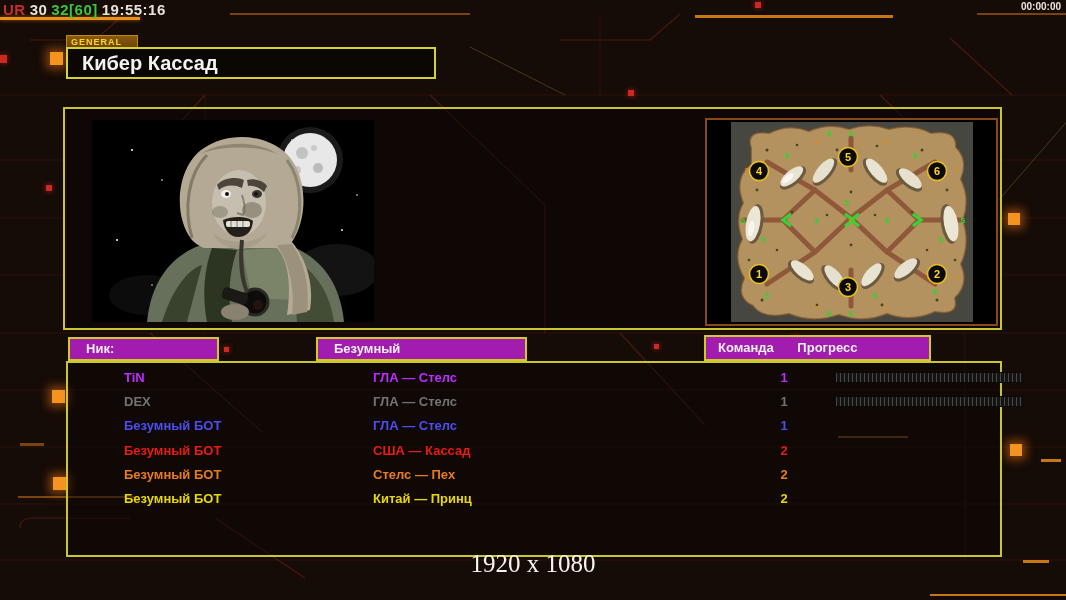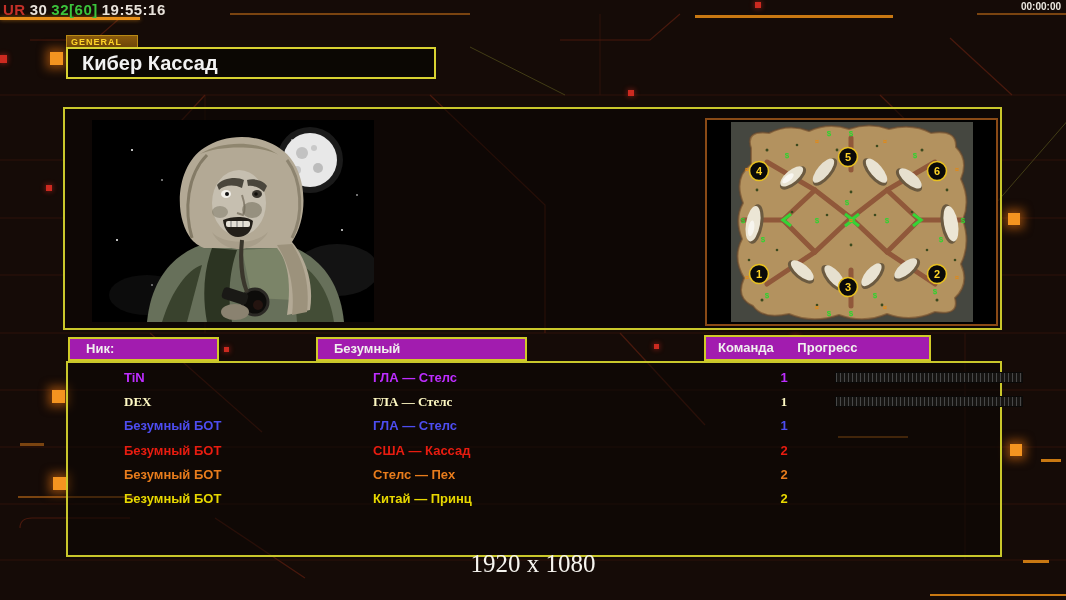--- a/index.html
+++ b/index.html
@@ -357,21 +357,21 @@
 
 <div class="abs" id="roster-panel">
   <div id="rows">
   <div class="row" style="color: rgb(189, 45, 255);">
     <span class="nick">TiN</span>
     <span class="general">ГЛА — Стелс</span>
     <span class="team">1</span>
     <span class="bar" style="display: block;"></span>
   </div>
 
-  <div class="row" style="color: #fef9c3; font-family: Liberation Serif, serif;">
+  <div class="row" style="color: #737373;">
     <span class="nick">DEX</span>
     <span class="general">ГЛА — Стелс</span>
     <span class="team">1</span>
     <span class="bar" style="display: block;"></span>
   </div>
 
   <div class="row" style="color: rgb(77, 77, 240);">
     <span class="nick">Безумный БОТ</span>
     <span class="general">ГЛА — Стелс</span>
     <span class="team">1</span>

